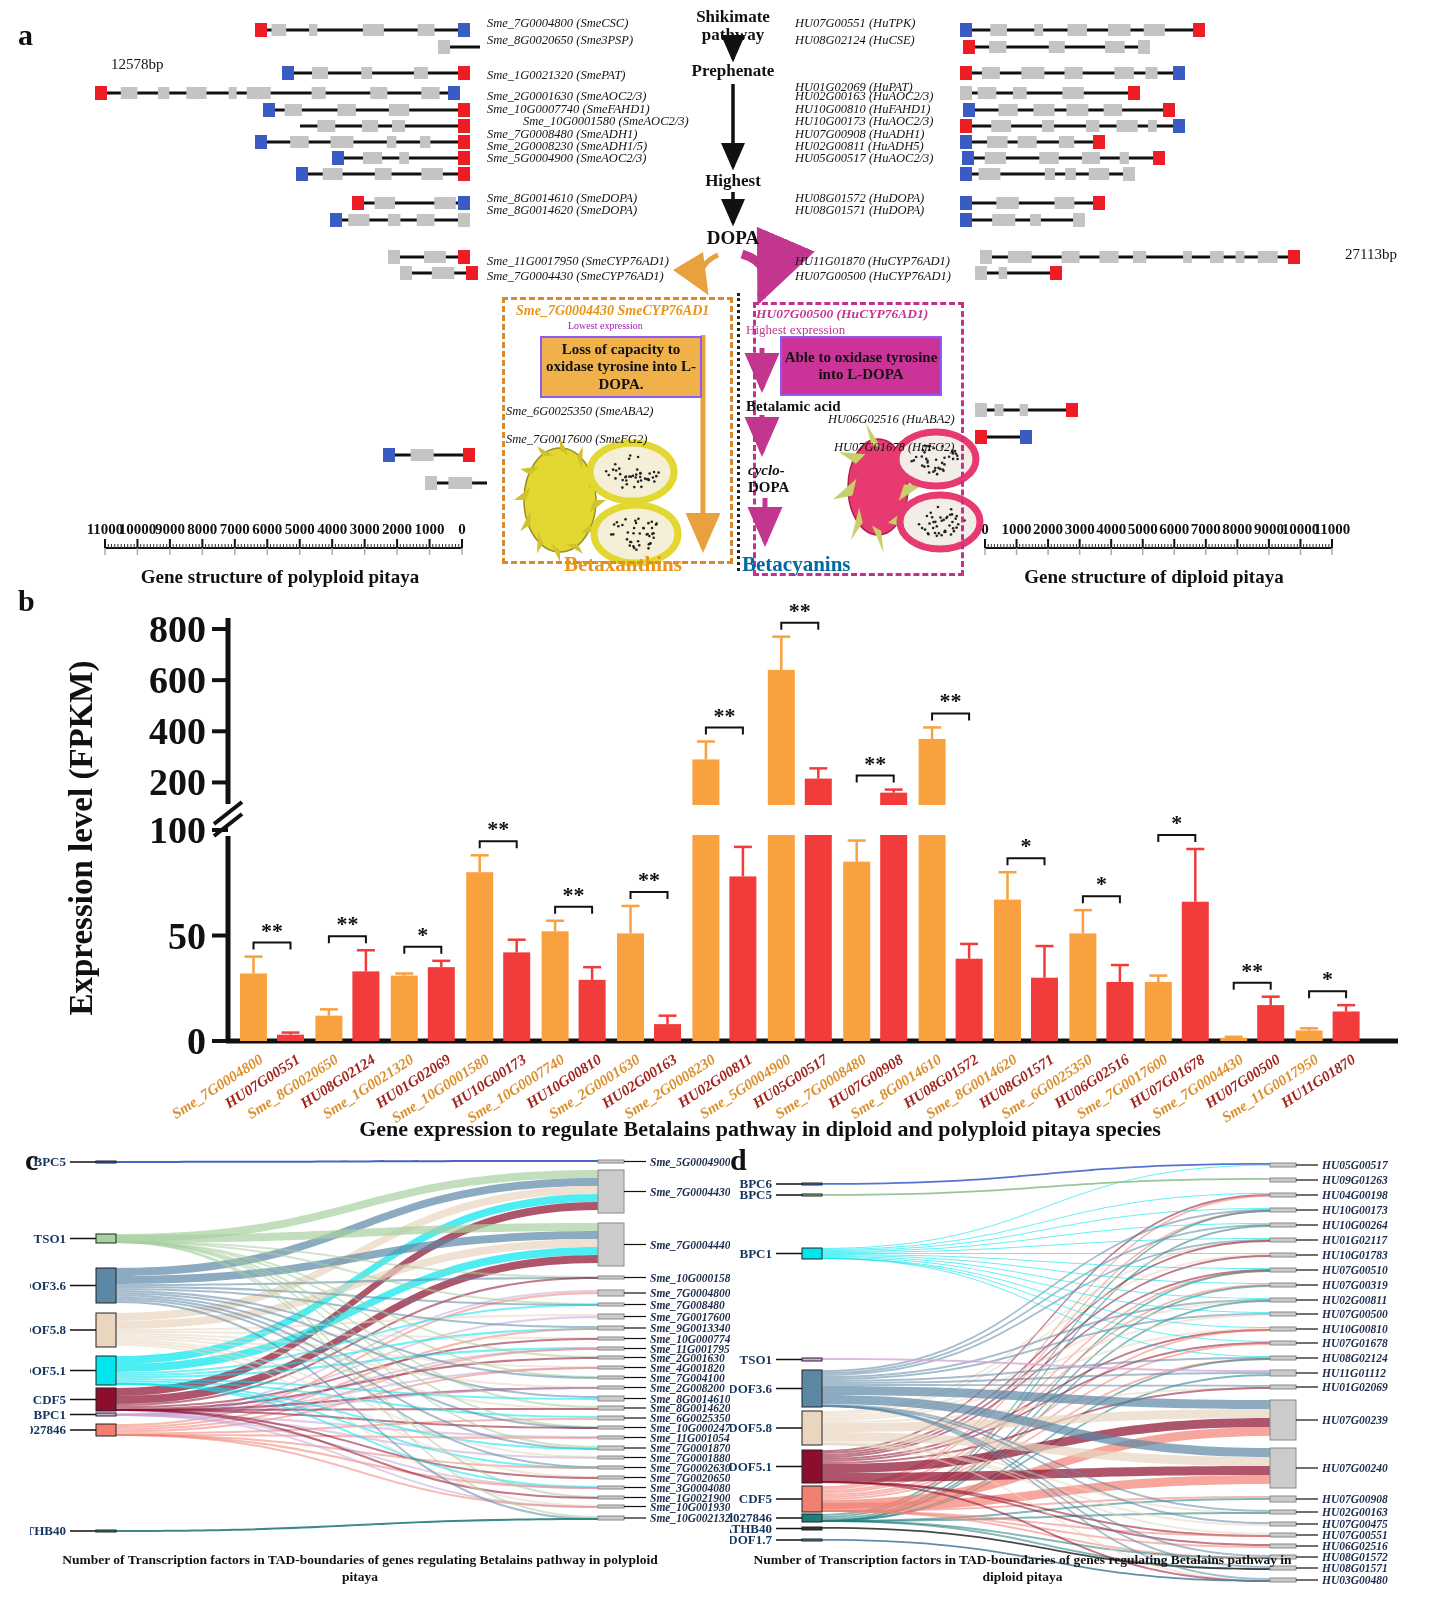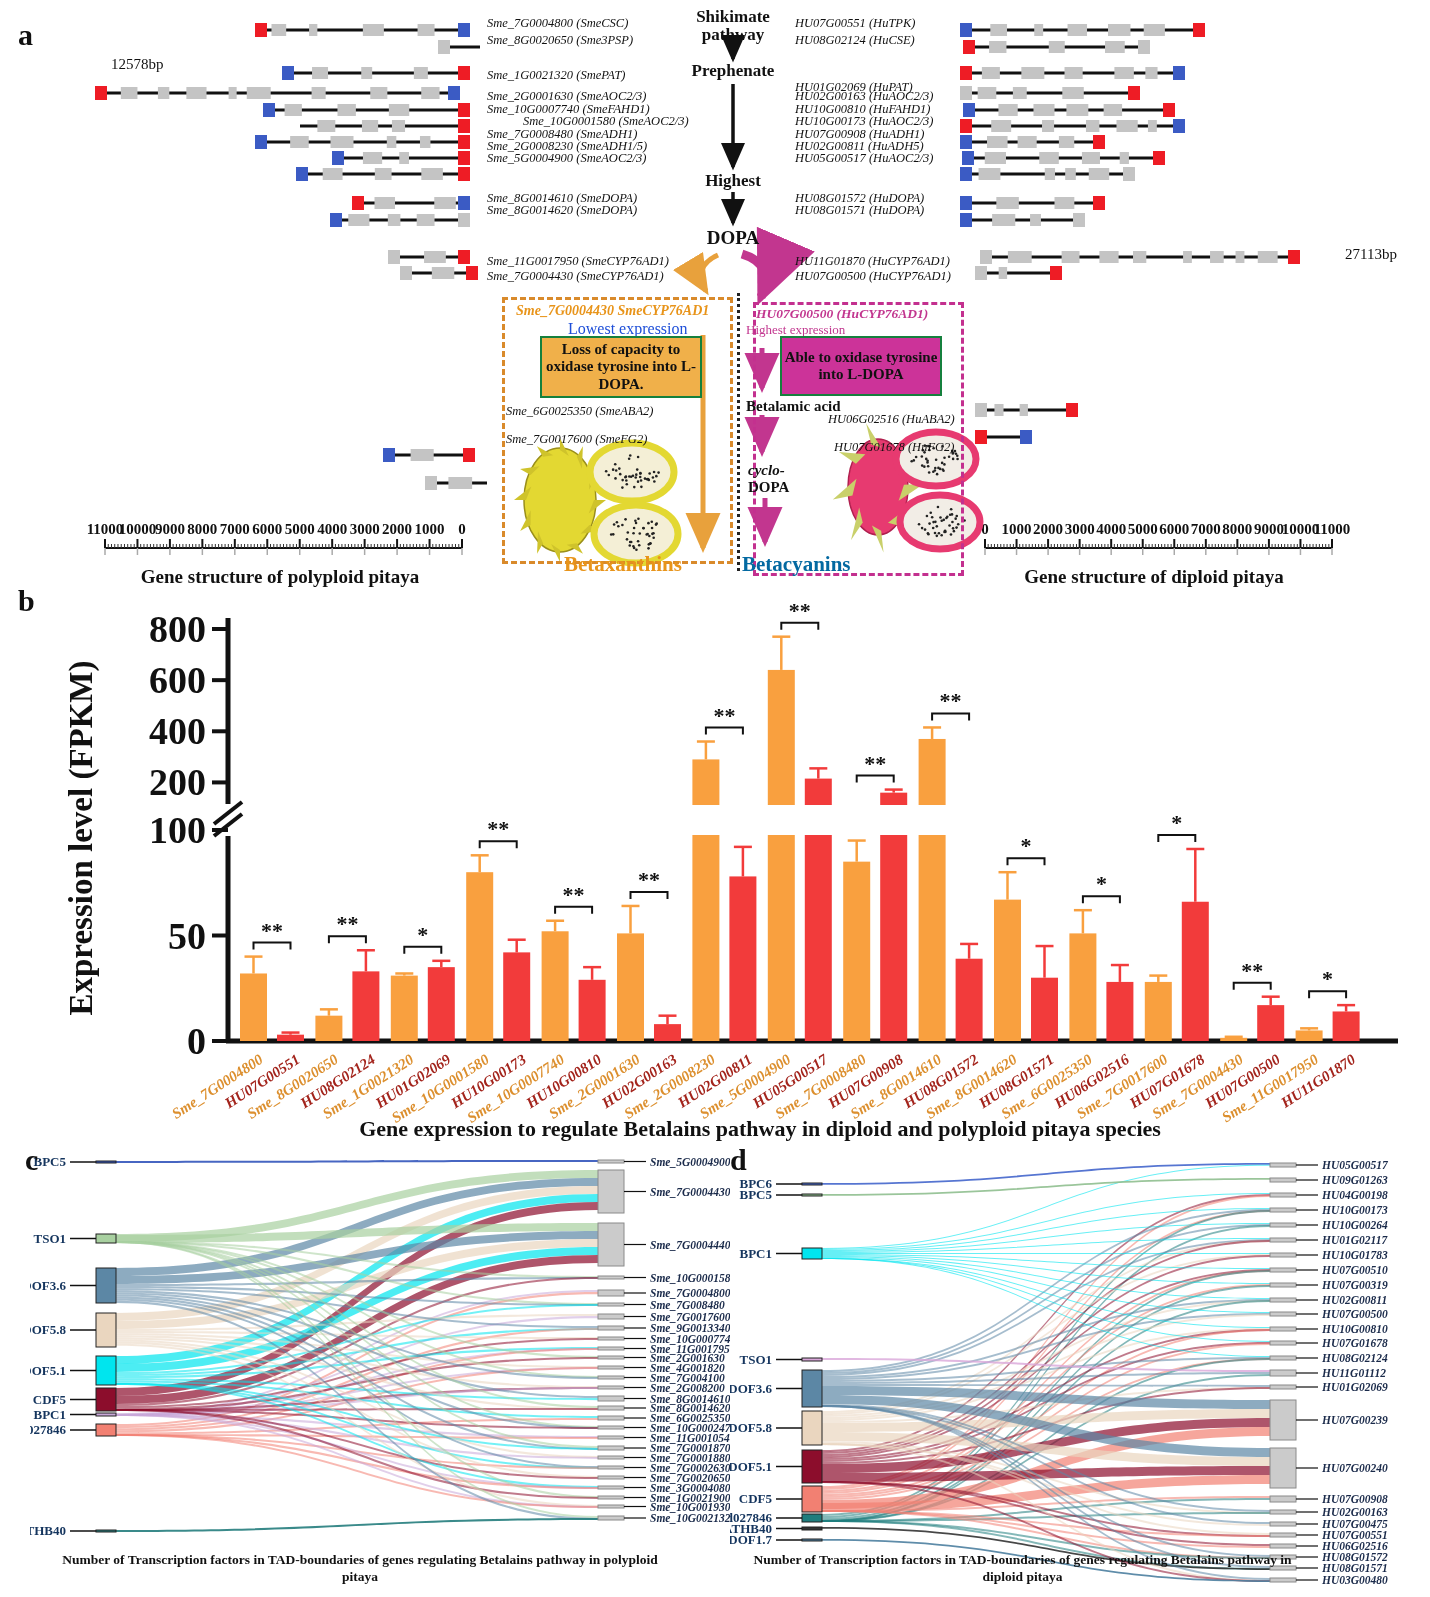--- a/index.html
+++ b/index.html
@@ -8,26 +8,26 @@
   svg{position:absolute;left:0;top:0;}
   .pletter{position:absolute;font-weight:bold;font-size:30px;z-index:5;}
   .bp{position:absolute;font-size:15px;z-index:4;white-space:nowrap;margin-left:39px;}
   .gene-label{position:absolute;font-style:italic;font-size:12.5px;white-space:nowrap;z-index:4;}
   .pw{position:absolute;font-weight:bold;font-size:17px;text-align:center;z-index:4;line-height:1.05;}
   .pw.big{font-size:19px;}
   .dashedbox{position:absolute;z-index:2;}
   .obox{border:3px dashed #D98A2B;}
   .mbox{border:3px dashed #C3308F;}
   .divider{position:absolute;border-left:3px dotted #222;z-index:2;}
-  .solidbox{position:absolute;z-index:3;border:2px solid #15803d;font-weight:bold;font-size:15px;
+  .solidbox{position:absolute;z-index:3;border:2px solid #8b5cf6;font-weight:bold;font-size:15px;
             text-align:center;display:flex;align-items:center;justify-content:center;line-height:1.15;}
   .osolid{background:#F0B04A;}
   .msolid{background:#CC3399;}
   .otitle{position:absolute;z-index:3;color:#E8941A;font-weight:bold;font-style:italic;font-size:14px;white-space:nowrap;}
-  .onote{position:absolute;z-index:3;color:#1d4ed8;font-size:16px;white-space:nowrap;}
+  .onote{position:absolute;z-index:3;color:#a21caf;font-size:10px;white-space:nowrap;}
   .mtitle{position:absolute;z-index:3;color:#C2368F;font-weight:bold;font-style:italic;font-size:13.5px;white-space:nowrap;}
   .mnote{position:absolute;z-index:3;color:#C2368F;font-size:13px;white-space:nowrap;}
   .blk{position:absolute;z-index:3;font-weight:bold;font-size:15px;white-space:nowrap;}
   .ital{position:absolute;z-index:3;font-style:italic;font-size:12.5px;white-space:nowrap;}
   .product{position:absolute;z-index:3;font-weight:bold;font-size:21px;white-space:nowrap;}
   .oprod{color:#E8941A;}
   .mprod{color:#0369a1;}
   .cap{position:absolute;font-weight:bold;font-size:19px;text-align:center;z-index:4;}
   .scap{position:absolute;font-weight:bold;font-size:13.5px;text-align:center;z-index:4;line-height:1.25;}
 </style>

